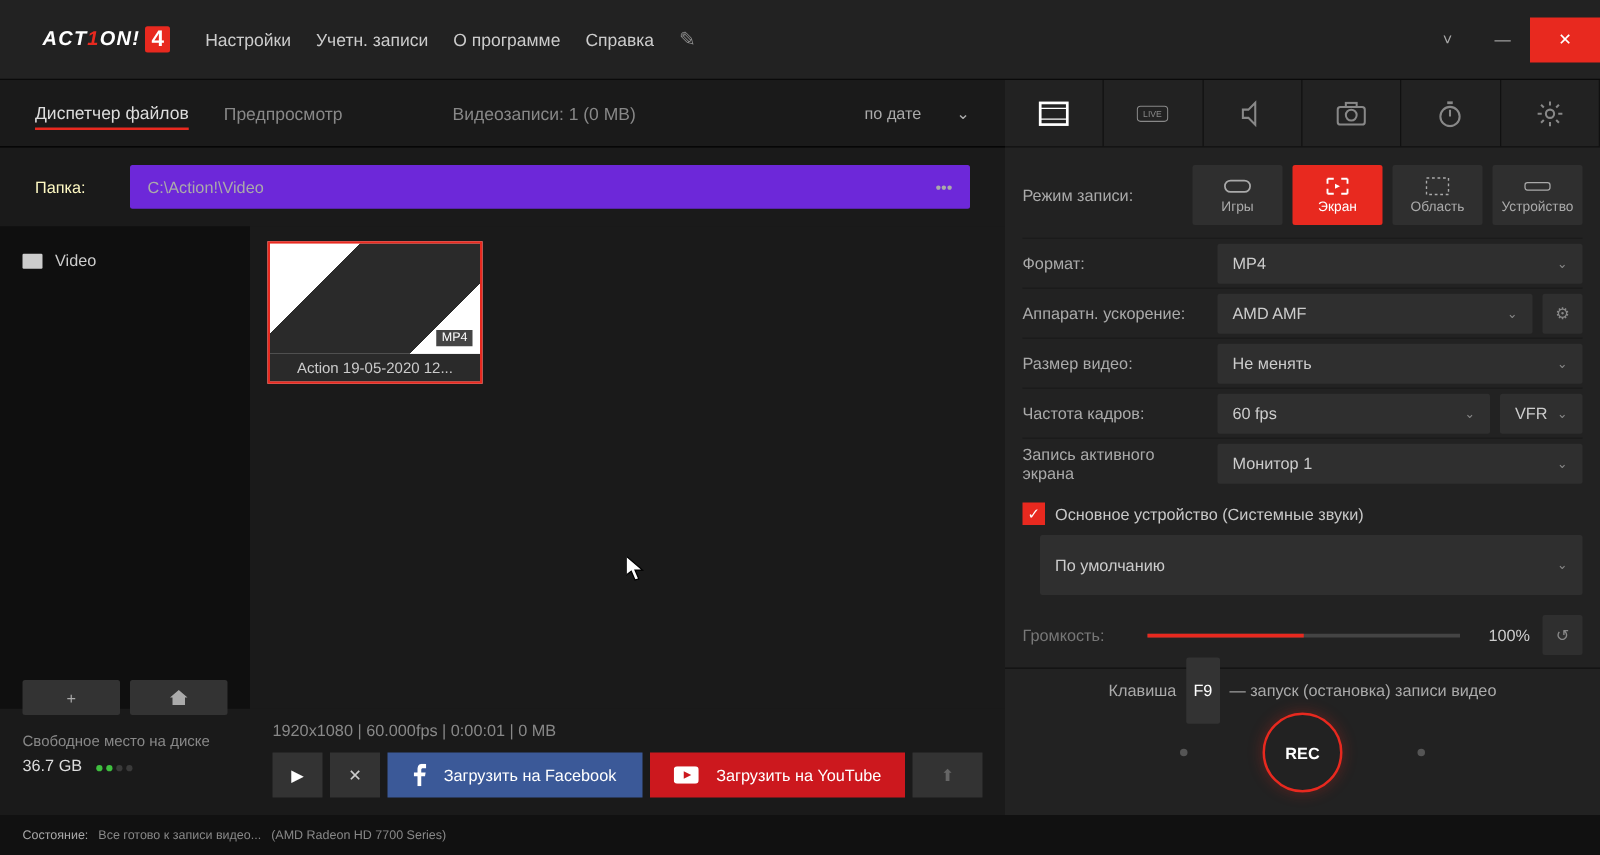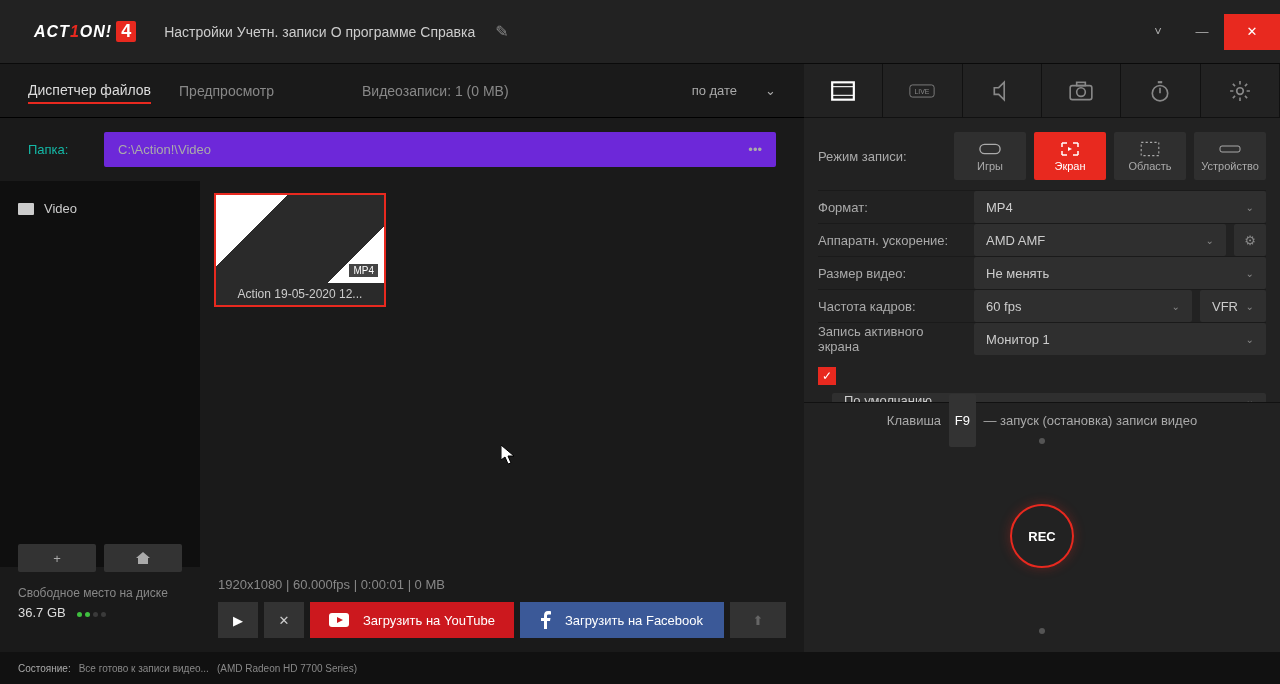--- a/index.html
+++ b/index.html
@@ -4,42 +4,42 @@
 <style>
 * { margin:0; padding:0; box-sizing:border-box; font-family:"Segoe UI",Arial,sans-serif; }
 body { background:#1a1a1a; color:#c8c8c8; width:1280px; height:684px; overflow:hidden; font-size:13px; }
 
 
 .titlebar { height:64px; background:#222; display:flex; align-items:center; padding:0 0 0 34px; border-bottom:1px solid #0a0a0a; }
 .logo { display:flex; align-items:center; gap:4px; margin-right:28px; }
 .logo-text { font-weight:900; font-size:16px; letter-spacing:1px; color:#fff; font-style:italic; }
 .logo-text .t1 { color:#e8291f; }
 .logo-badge { background:#e8291f; color:#fff; font-weight:900; padding:0 5px; font-size:18px; border-radius:2px; }
-.menu { display:flex; gap:4px; }
+.menu { display:flex; gap:20px; }
 .menu-item { color:#ccc; cursor:pointer; font-size:14px; }
 .brush { margin-left:20px; color:#888; font-size:16px; cursor:pointer; }
 .winbtns { margin-left:auto; display:flex; }
 .winbtn { width:44px; height:36px; display:flex; align-items:center; justify-content:center; color:#aaa; cursor:pointer; }
 .winbtn.close { background:#e8291f; color:#fff; width:56px; }
 
 
 .main { display:flex; height:calc(100% - 64px - 32px); }
 .left { flex:1; display:flex; flex-direction:column; background:#1a1a1a; }
 .right { width:490px; background:#222; display:flex; flex-direction:column; }
 
 
 .ltabs { display:flex; align-items:center; padding:0 28px; height:54px; border-bottom:1px solid #000; }
 .ltab { padding:4px 0; margin-right:28px; color:#888; cursor:pointer; font-size:14px; }
 .ltab.active { color:#ddd; border-bottom:2px solid #e8291f; }
 .lcount { color:#888; margin-left:auto; font-size:14px; }
 .sort { margin-left:auto; display:flex; align-items:center; gap:28px; color:#aaa; cursor:pointer; }
 
 
 .folderrow { display:flex; align-items:center; padding:14px 28px; gap:16px; }
-.folderrow .lbl { color:#14b8a6; width:60px; }
+.folderrow .lbl { color:#fef9c3; width:60px; }
 .folderrow .path { flex:1; background:#6d28d9; padding:10px 14px; border-radius:2px; color:#aaa; display:flex; justify-content:space-between; align-items:center; }
 
 
 .filearea { display:flex; flex:1; min-height:0; }
 .tree { width:200px; background:#0f0f0f; padding:10px; }
 .tree-item { display:flex; align-items:center; gap:10px; padding:10px 8px; color:#ccc; cursor:pointer; }
 .tree-item .foldericon { width:16px; height:12px; background:#ccc; border-radius:1px; }
 .tree-bot { position:absolute; bottom:112px; left:18px; display:flex; gap:8px; }
 .tree-btn { width:78px; height:28px; background:#333; display:flex; align-items:center; justify-content:center; color:#aaa; cursor:pointer; border-radius:2px; }
 .diskfree { position:absolute; bottom:60px; left:18px; font-size:12px; color:#888; line-height:1.6; }
@@ -92,21 +92,21 @@
 .volrow .lbl2 { color:#777; width:90px; }
 .volrow { display:flex; align-items:center; gap:10px; padding:10px 0; }
 .slider { flex:1; height:3px; background:#444; position:relative; }
 .slider .fill { height:3px; background:#e8291f; width:50%; }
 .volval { color:#ccc; width:46px; text-align:right; }
 
 
 .recfoot { padding:10px 14px 18px 14px; border-top:1px solid #111; background:#222; }
 .rechint { text-align:center; color:#aaa; font-size:13px; margin-bottom:10px; }
 .rechint .key { background:#333; padding:19px 6px; border-radius:2px; color:#fff; margin:0 4px; }
-.recrow { display:flex; align-items:center; justify-content:center; gap:60px;flex-direction:column; }
+.recrow { display:flex; align-items:center; justify-content:center; gap:60px; }
 .recbtn { width:64px; height:64px; border:2px solid #e8291f; border-radius:50%; display:flex; align-items:center; justify-content:center; color:#fff; font-weight:600; cursor:pointer; box-shadow:0 0 12px rgba(232,41,31,.3); }
 .statusdot { width:6px; height:6px; background:#555; border-radius:50%; }
 
 
 .statusbar { height:32px; background:#111; display:flex; align-items:center; padding:0 18px; font-size:10px; color:#888; gap:8px; }
 .statusbar .k { color:#aaa; }
 
 .cursor { position:absolute; left:501px; top:445px; pointer-events:none; }
 </style>
 </head>
@@ -181,32 +181,32 @@
       <div>Свободное место на диске</div>
       <span class="val">36.7 GB</span>
       <span class="dots"><span class="g"></span><span class="y"></span><span class="gr"></span><span class="gr"></span></span>
     </div>
 
     <div class="lbottom">
       <div class="fileinfo">1920x1080 | 60.000fps | 0:00:01 | 0 MB</div>
       <div class="actrow">
         <div class="actbtn play">▶</div>
         <div class="actbtn del">✕</div>
+        <div class="actbtn fb">
+          <svg width="10" height="18" viewBox="0 0 10 18">
+              <path fill="#fff" d="M6 18V10h3l.5-3H6V5c0-1 .3-1.5 1.7-1.5H10V.2C9.6.1 8.4 0 7 0 4.2 0 3 1.7 3 4.7V7H0v3h3v8h3z"></path>
+            </svg>
+          <span>Загрузить на Facebook</span>
+        </div>
         <div class="actbtn yt">
           <svg width="20" height="14" viewBox="0 0 20 14">
               <rect width="20" height="14" rx="3" fill="#fff"></rect>
               <path d="M8 4l6 3-6 3z" fill="#cc181e"></path>
             </svg>
           <span>Загрузить на YouTube</span>
-        </div>
-        <div class="actbtn fb">
-          <svg width="10" height="18" viewBox="0 0 10 18">
-              <path fill="#fff" d="M6 18V10h3l.5-3H6V5c0-1 .3-1.5 1.7-1.5H10V.2C9.6.1 8.4 0 7 0 4.2 0 3 1.7 3 4.7V7H0v3h3v8h3z"></path>
-            </svg>
-          <span>Загрузить на Facebook</span>
         </div>
         <div class="actbtn up">⬆</div>
       </div>
     </div>
   </div>
 
   <div class="right">
     <div class="rtabs">
       <div class="rtab active">
           <svg viewBox="0 0 24 20">
@@ -314,20 +314,21 @@
       <div class="srow">
         <span class="lbl" style="width:148px;overflow:hidden">Запись активного экрана</span>
         <div class="sel">
             <span>Монитор 1</span>
             <span class="chev">⌄</span>
           </div>
       </div>
 
       <div class="checkrow">
         <div class="check">✓</div>
+        <span>Основное устройство (Системные звуки)</span>
       </div>
       <div class="sel audiosel" style="height:36px;margin-bottom:6px">
           <span>По умолчанию</span>
           <span class="chev">⌄</span>
         </div>
 
       <div class="volrow">
         <span class="lbl2">Громкость:</span>
         <div class="slider">
             <div class="fill"></div>

